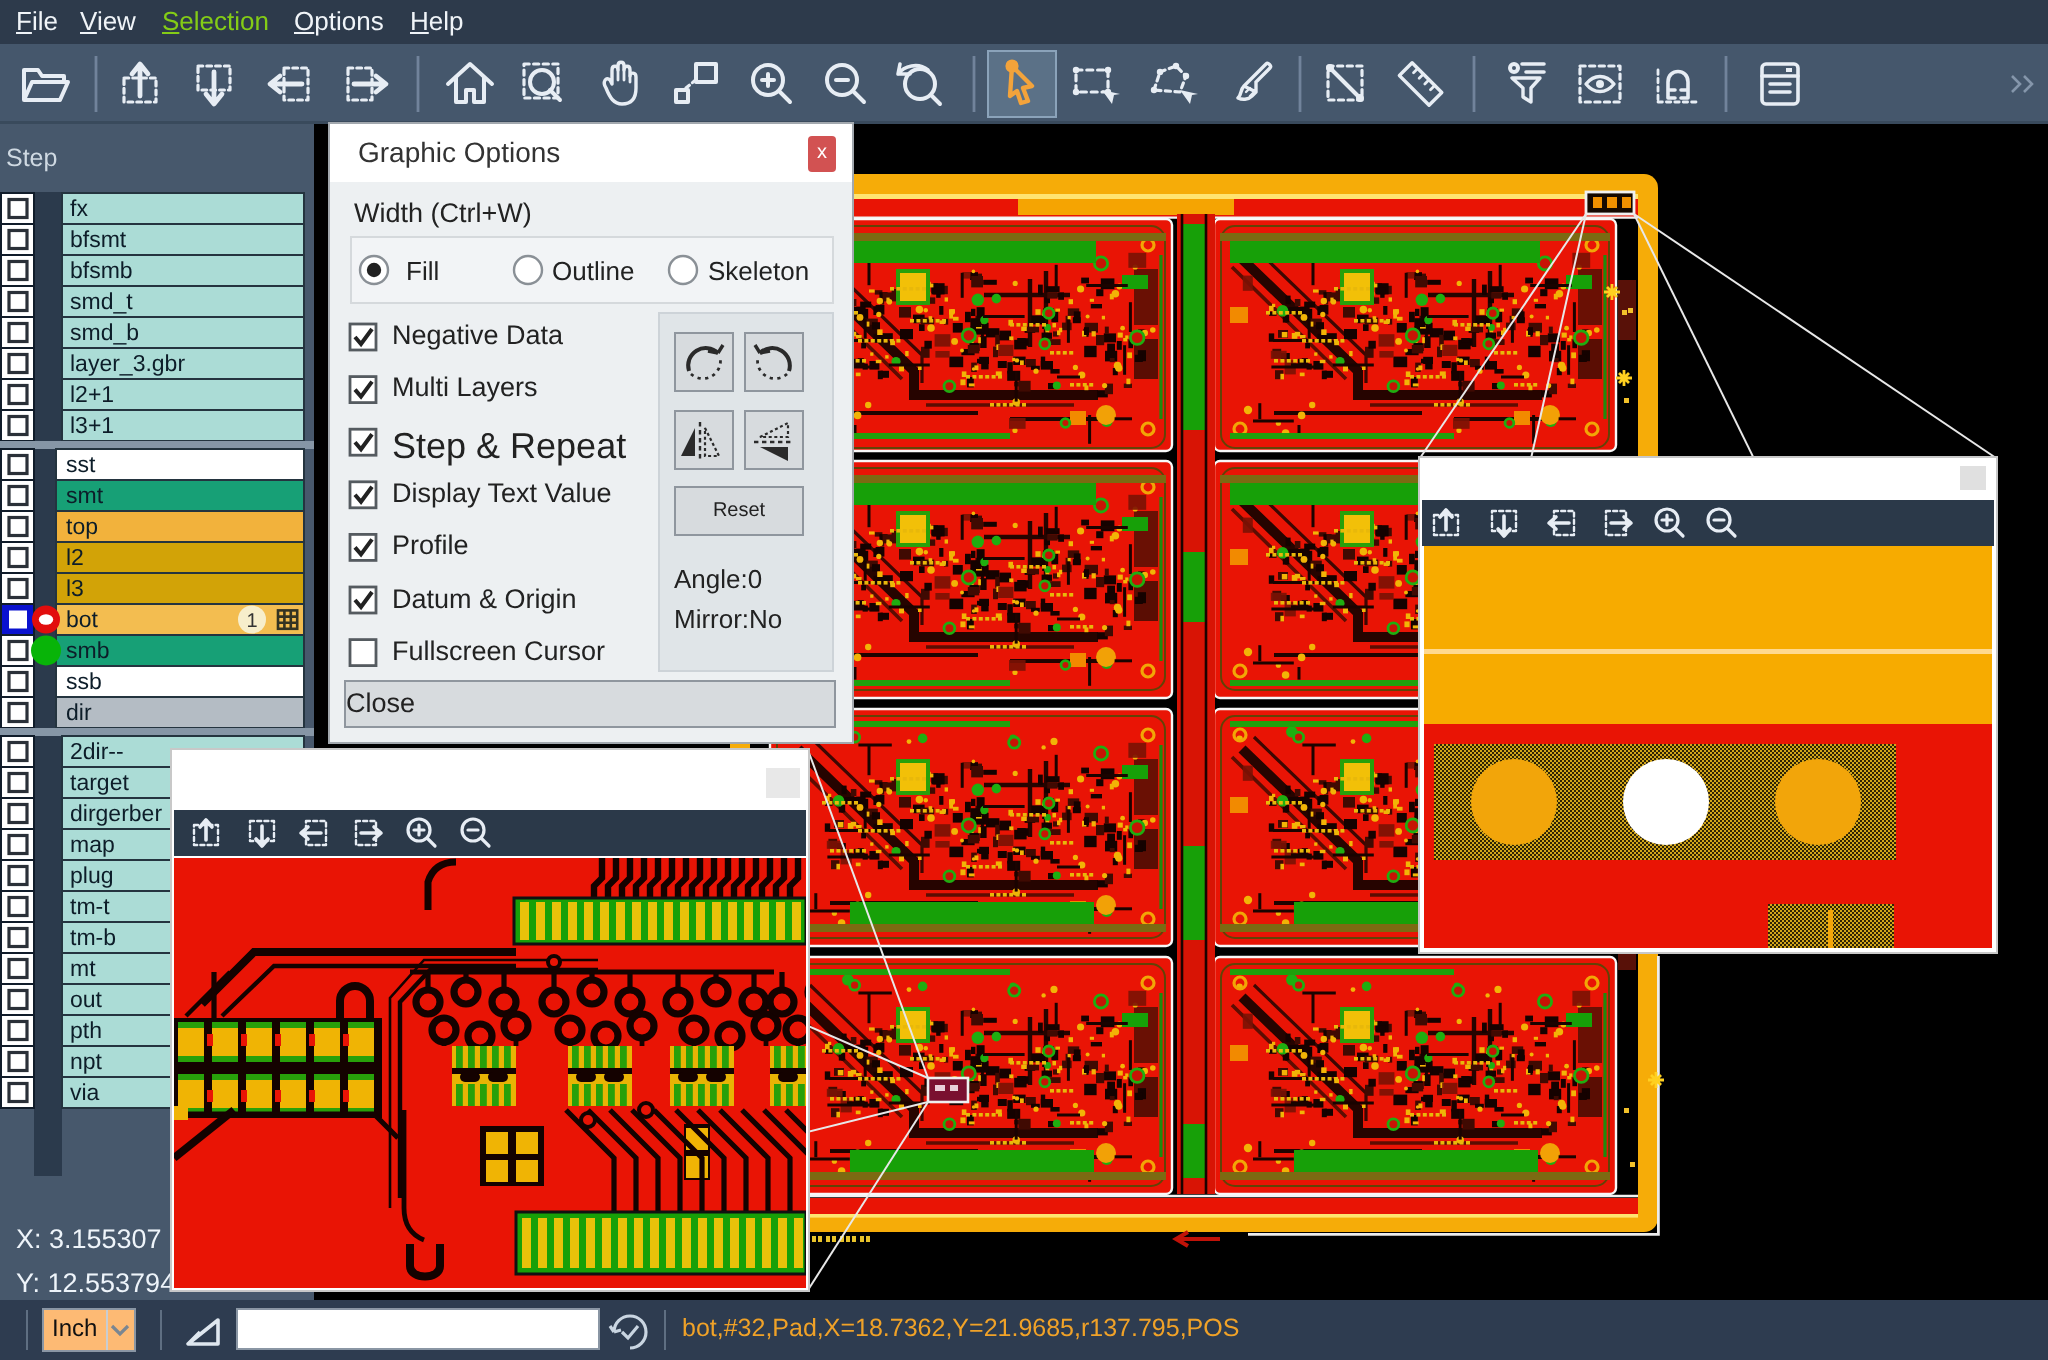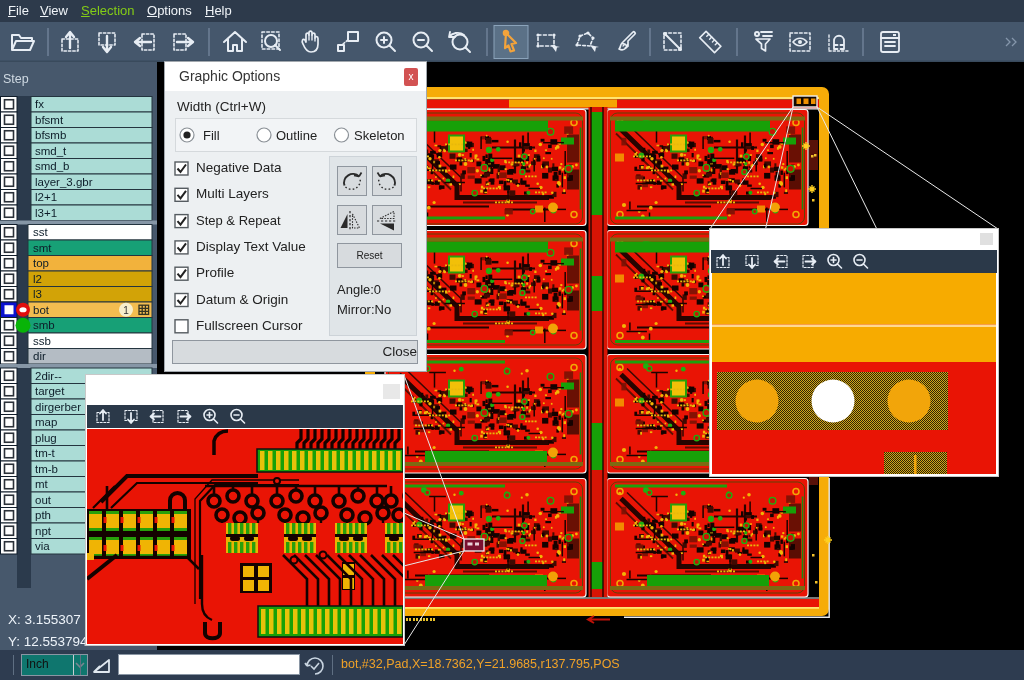--- a/index.html
+++ b/index.html
@@ -1103,21 +1103,21 @@
       <rect x="10" y="178.9" width="13" height="13" fill="#ffffff" stroke="#555b60" stroke-width="1.4"></rect>
       <path d="M12.5,185.4 L15.5,188.9 L21,181.4" stroke="#222" stroke-width="2" fill="none"></path>
       <rect x="10" y="205.20000000000002" width="13" height="13" fill="#ffffff" stroke="#555b60" stroke-width="1.4"></rect>
       <path d="M12.5,211.70000000000002 L15.5,215.20000000000002 L21,207.70000000000002" stroke="#222" stroke-width="2" fill="none"></path>
       <rect x="10" y="231.50000000000003" width="13" height="13" fill="#ffffff" stroke="#555b60" stroke-width="1.4"></rect>
       <path d="M12.5,238.00000000000003 L15.5,241.50000000000003 L21,234.00000000000003" stroke="#222" stroke-width="2" fill="none"></path>
       <rect x="10" y="257.8" width="13" height="13" fill="#ffffff" stroke="#555b60" stroke-width="1.4"></rect>
     </svg>
     <div style="position:absolute;left:31px;top:98px;font-size:13.5px;color:#222">Negative Data</div>
     <div style="position:absolute;left:31px;top:124.3px;font-size:13.5px;color:#222">Multi Layers</div>
-    <div style="position:absolute;left:31px;top:150.6px;font-size:13px;color:#222">Step &amp; Repeat</div>
+    <div style="position:absolute;left:31px;top:150.6px;font-size:18px;color:#222">Step &amp; Repeat</div>
     <div style="position:absolute;left:31px;top:176.9px;font-size:13.5px;color:#222">Display Text Value</div>
     <div style="position:absolute;left:31px;top:203.20000000000002px;font-size:13.5px;color:#222">Profile</div>
     <div style="position:absolute;left:31px;top:229.50000000000003px;font-size:13.5px;color:#222">Datum &amp; Origin</div>
     <div style="position:absolute;left:31px;top:255.80000000000004px;font-size:13.5px;color:#222">Fullscreen Cursor</div>
     <div style="position:absolute;left:164px;top:94px;width:88px;height:180px;background:#e0e5e8;border:1px solid #cdd3d8;box-sizing:border-box"></div>
     <div style="position:absolute;left:172px;top:104px;width:30px;height:30px;background:#d7dbde;border:1px solid #8f969e;box-sizing:border-box"></div>
     <div style="position:absolute;left:207px;top:104px;width:30px;height:30px;background:#d7dbde;border:1px solid #8f969e;box-sizing:border-box"></div>
     <div style="position:absolute;left:172px;top:143px;width:30px;height:30px;background:#d7dbde;border:1px solid #8f969e;box-sizing:border-box"></div>
     <div style="position:absolute;left:207px;top:143px;width:30px;height:30px;background:#d7dbde;border:1px solid #8f969e;box-sizing:border-box"></div>
     <div style="position:absolute;left:172px;top:181px;width:65px;height:25px;background:#d7dbde;border:1px solid #8f969e;box-sizing:border-box;font-size:10px;color:#222;text-align:center;line-height:23px">Reset</div>
@@ -1138,25 +1138,25 @@
         <path d="M0.5,-6 L7.5,8 H0.5 Z" fill="none" stroke="#2a2a2a" stroke-width="1.1" stroke-dasharray="1.5,1.3"></path>
       </g>
       <g transform="translate(222,158)">
         <path d="M-10,1 H10" stroke="#2a2a2a" stroke-width="1.2" stroke-dasharray="2.2,1.8"></path>
         <path d="M-7,-1.5 L7,-8.5 V-1.5 Z" fill="none" stroke="#2a2a2a" stroke-width="1.1" stroke-dasharray="1.5,1.3"></path>
         <path d="M-7,3.5 L7,10.5 V3.5 Z" fill="#2a2a2a"></path>
       </g>
     </svg>
     <div style="position:absolute;left:172px;top:220px;font-size:13px;color:#222">Angle:0</div>
     <div style="position:absolute;left:172px;top:240px;font-size:13px;color:#222">Mirror:No</div>
-    <div style="position:absolute;left:7px;top:278px;width:246px;height:24px;background:#d7dbde;border:1px solid #8f969e;box-sizing:border-box;font-size:13.5px;color:#222;text-align:right;line-height:22px">Close</div>
+    <div style="position:absolute;left:7px;top:278px;width:246px;height:24px;background:#d7dbde;border:1px solid #8f969e;box-sizing:border-box;font-size:13.5px;color:#222;text-align:left;line-height:22px">Close</div>
   </div>
 <div style="position:absolute;left:0;top:650px;width:1024px;height:30px;background:#2e3c50">
     <div style="position:absolute;left:13px;top:5px;width:1px;height:20px;background:#5f6f82"></div>
-    <div style="position:absolute;left:21px;top:4px;width:67px;height:22px;background:#0f766e;border:1px solid #8a96a4;box-sizing:border-box">
+    <div style="position:absolute;left:21px;top:4px;width:47px;height:22px;background:#fdba74;border:1px solid #8a96a4;box-sizing:border-box">
       <span style="position:absolute;left:4px;top:2px;font-size:12px;color:#111">Inch</span>
       <svg width="12" height="20" style="position:absolute;right:1px;top:0">
         <path d="M2,8 L6,12 L10,8" stroke="#7a8691" stroke-width="1.6" fill="none"></path>
       </svg>
       <div style="position:absolute;right:13px;top:0;width:1px;height:20px;background:#c8cdd2"></div>
     </div>
     <div style="position:absolute;left:80px;top:5px;width:1px;height:20px;background:#5f6f82"></div>
     <svg width="26" height="26" style="position:absolute;left:90px;top:3px">
       <path d="M4,19 L19,19 L19,7 Z M4,19 L10,13" fill="none" stroke="#dfe7ef" stroke-width="1.8" stroke-linejoin="round"></path>
     </svg>

